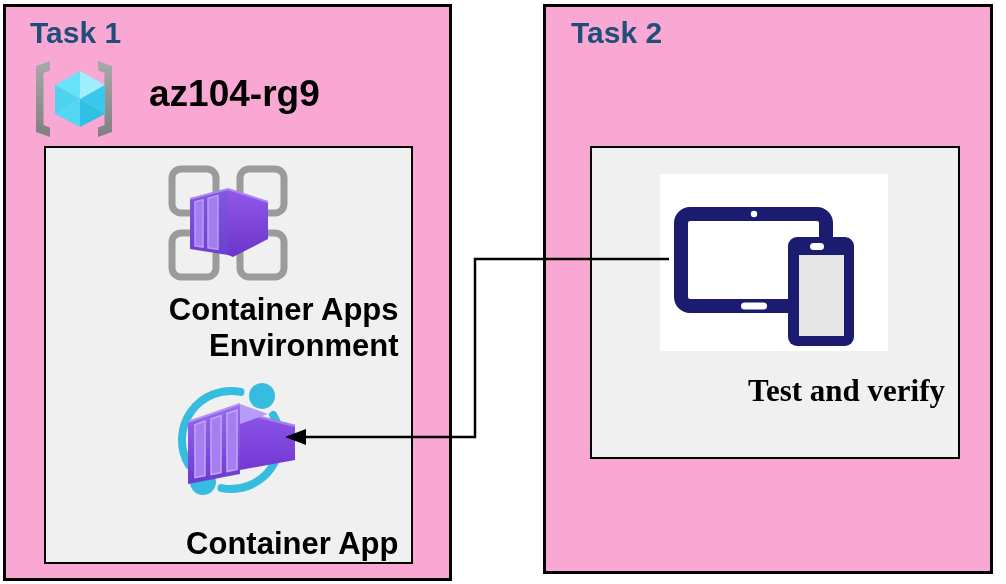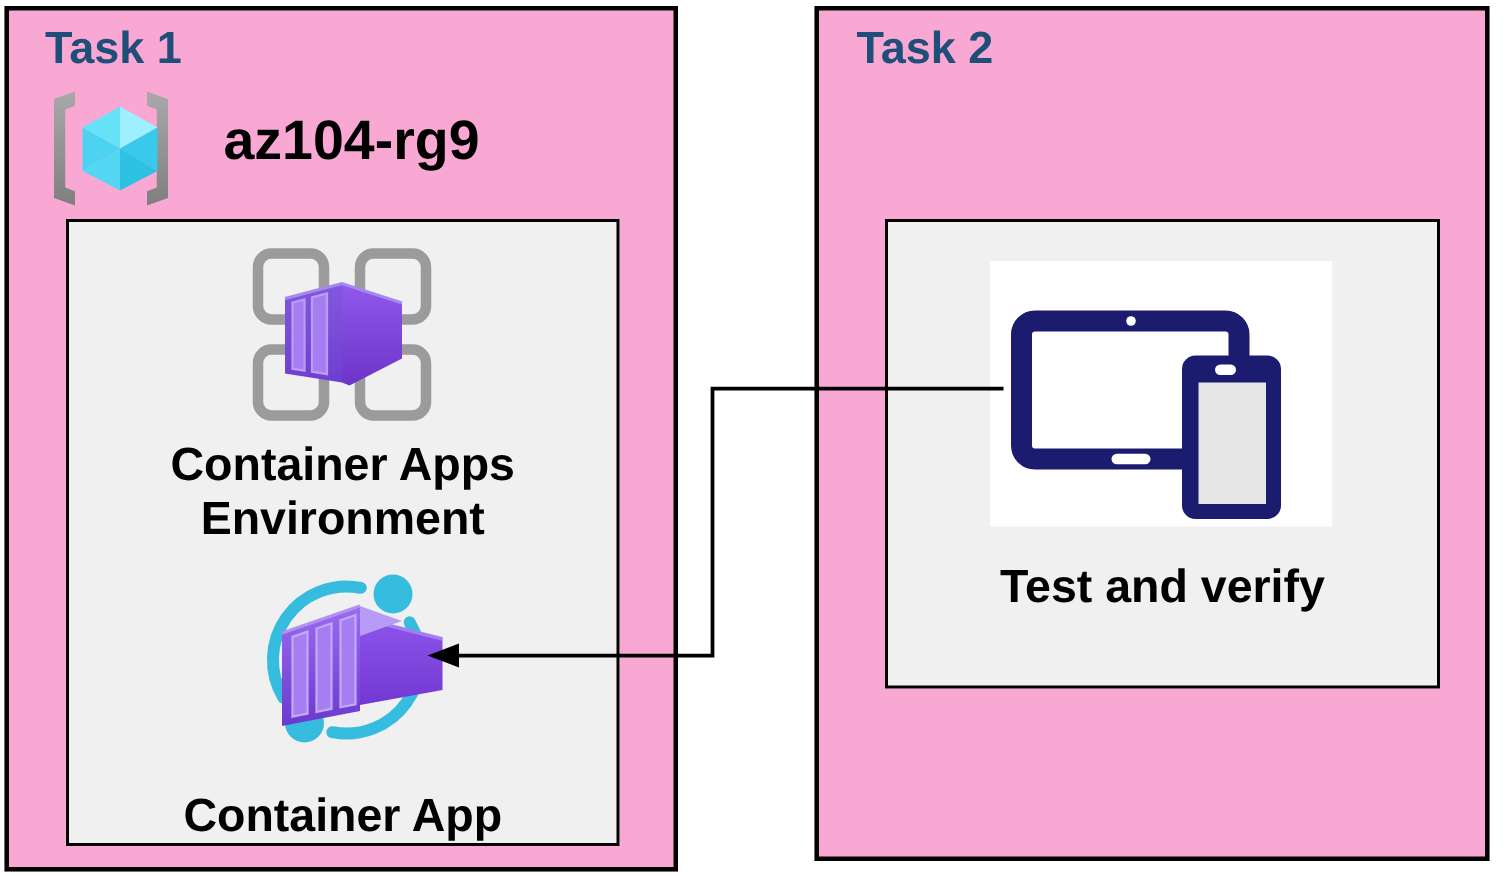--- a/index.html
+++ b/index.html
@@ -19,27 +19,27 @@
   }
   #task1-box .task-title{left:24px;top:9px;}
   #task2-box .task-title{left:25px;top:9px;}
   .inner-box{
     position:absolute;background:#f0f0f0;border:2px solid #000000;box-sizing:border-box;
   }
   #inner1{left:38px;top:139px;width:369px;height:418px;}
   #inner2{left:44px;top:139px;width:370px;height:313px;}
   .abs{position:absolute;}
   .node-label{
-    position:absolute;left:0;right:0;text-align:center;color:#000000;
+    position:absolute;left:0;right:0;text-align:right;color:#000000;
     font-size:31px;line-height:36px;
   }
   .node-label .wrap{display:block;max-width:340px;margin:0 auto;}
   #env-label{top:144px;}
   #app-label{top:378px;}
-  #verify-label{top:225px;}
+  #verify-label{top:225px;font-family:Liberation Serif, serif;}
   #rg-name{
     position:absolute;left:127px;top:66px;color:#000000;font-size:37px;line-height:41px;
     white-space:nowrap;
     margin-left:16px;
   }
   #icon-plate{
     position:absolute;left:68px;top:26px;width:228px;height:177px;background:#ffffff;
   }
   #connector-layer{
     position:absolute;left:0;top:0;width:1006px;height:584px;z-index:10;pointer-events:none;

